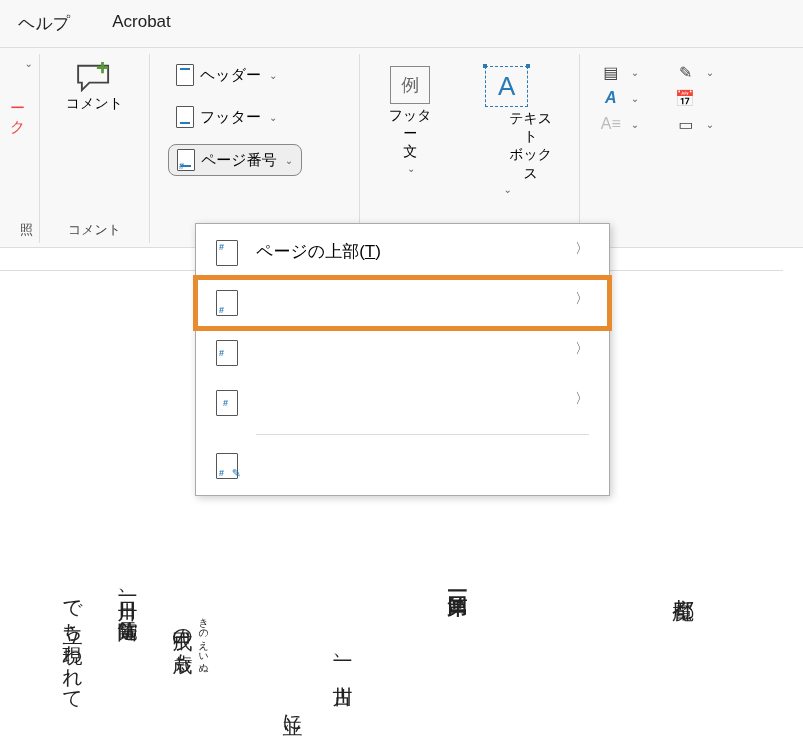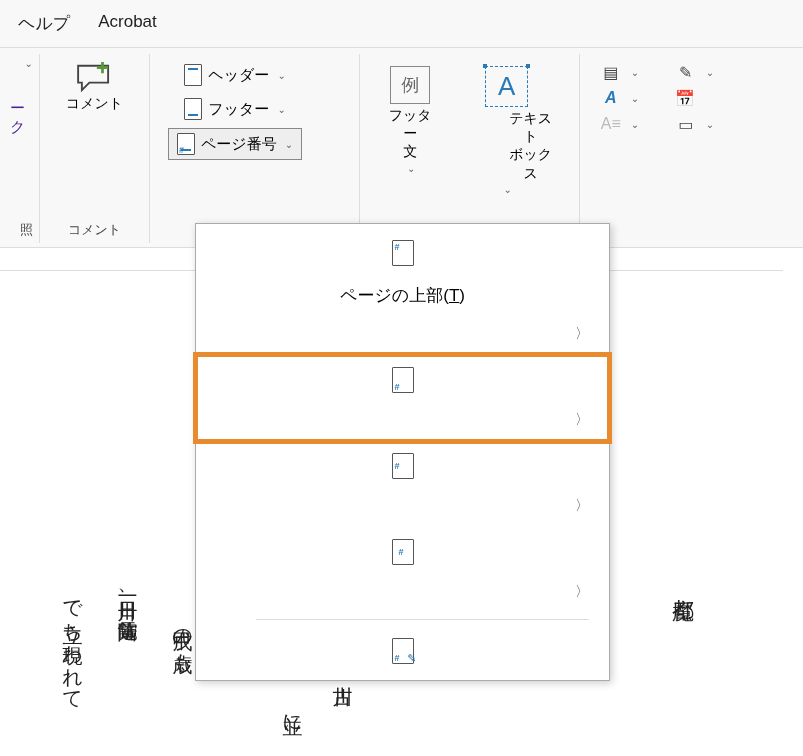--- a/index.html
+++ b/index.html
@@ -10,21 +10,21 @@
       width: 803px;
       height: 756px;
       overflow: hidden;
       position: relative;
     }
     .tabs {
       background: #f8f8f8;
       border-bottom: 1px solid #ddd;
       padding: 8px 12px;
       display: flex;
-      gap: 16px;
+      gap: 30px;
     }
     .tab {
       font-size: 17px;
       color: #222;
       padding: 4px 6px;
     }
     .ribbon {
       background: #f8f8f8;
       border-bottom: 1px solid #ddd;
       display: flex;
@@ -66,35 +66,35 @@
       line-height: 1.3;
     }
     .chevron-down {
       font-size: 10px;
       color: #666;
       margin-left: 2px;
     }
     .hf-group {
       display: flex;
       flex-direction: column;
-      align-items: center;
-      gap: 4px;
+      align-items: flex-start;
+      gap: 12px;
       padding: 2px 8px;
     }
     .hf-item {
       display: flex;
       align-items: center;
       gap: 6px;
       padding: 4px 8px;
       font-size: 15px;
       white-space: nowrap;
     }
     .hf-item.active {
       border: 1px solid #888;
-      border-radius: 0;
+      border-radius: 8px;
       background: #eee;
     }
     .doc-icon {
       width: 18px;
       height: 22px;
       border: 1.5px solid #555;
       border-radius: 1px;
       position: relative;
       background: #fff;
     }
@@ -170,26 +170,24 @@
       left: 195px;
       width: 415px;
       background: #fff;
       border: 1px solid #aaa;
       box-shadow: 2px 2px 8px rgba(0,0,0,0.2);
       z-index: 100;
       padding: 4px 0;
     }
     .menu-item {
       display: flex;
-      align-items: center;
       padding: 12px 20px;
       font-size: 17px;
       gap: 18px;
       position: relative;
-      flex-direction: column;
     }
     .menu-item .arrow {
       margin-left: auto;
       font-size: 14px;
       color: #555;
     }
     .menu-item.highlighted {
       outline: 5px solid #e88a2e;
       outline-offset: -2px;
     }
@@ -232,21 +230,21 @@
       content: '✕';
       position: absolute;
       bottom: -2px; right: -4px;
       font-size: 10px;
       color: #d22;
       font-weight: bold;
     }
     .partial-label {
       position: absolute;
       font-size: 15px;
-      color: #4c1d95;
+      color: #ef4444;
     }
     .doc-area {
       position: absolute;
       top: 270px;
       left: 0;
       right: 20px;
       bottom: 0;
       background: #fff;
       border-top: 1px solid #ddd;
     }

